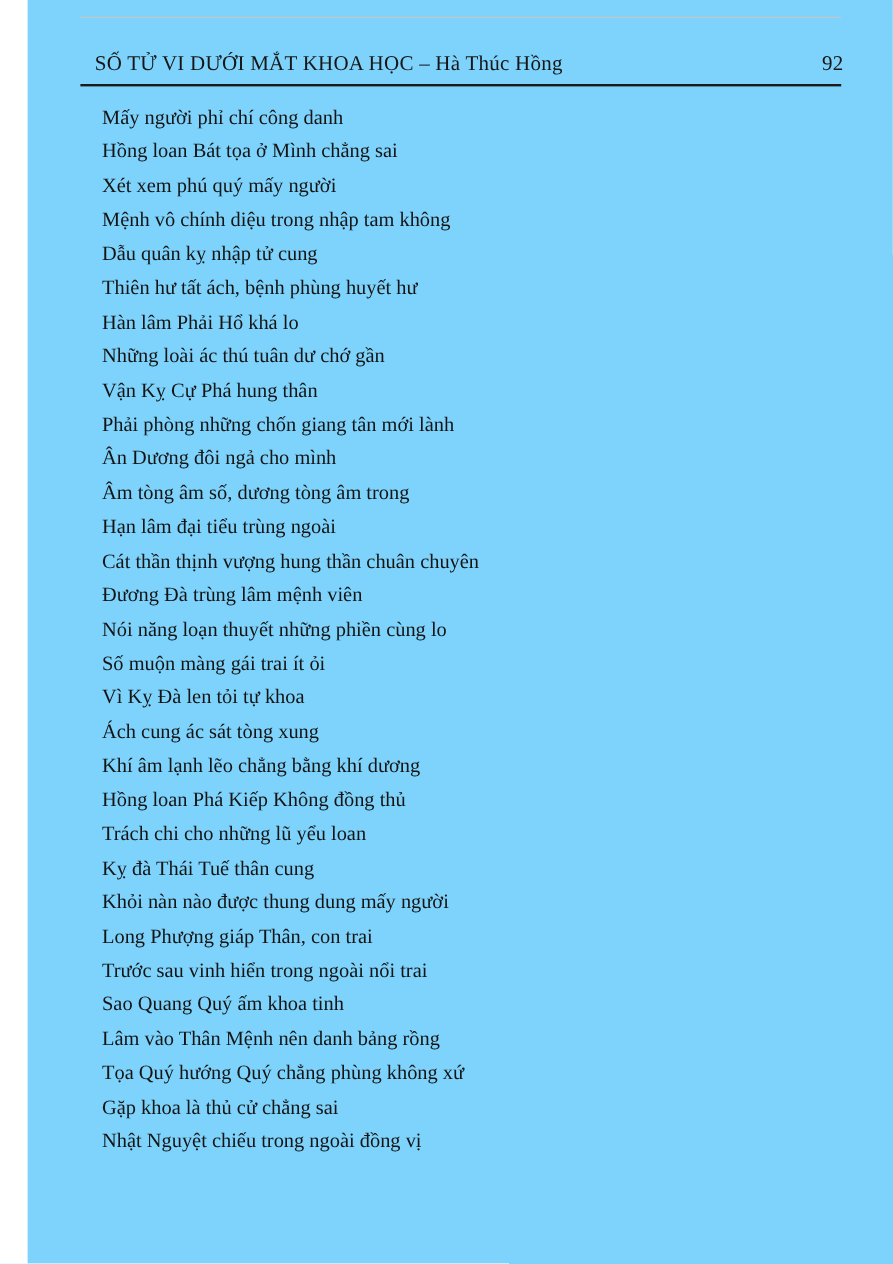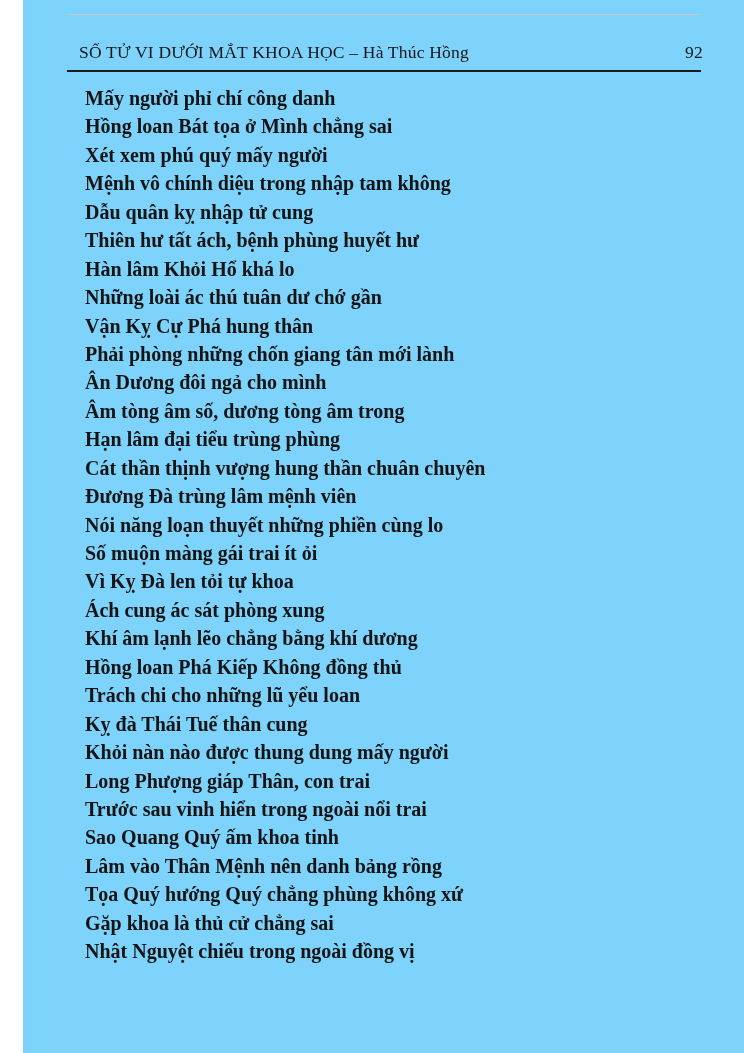--- a/index.html
+++ b/index.html
@@ -53,24 +53,23 @@
   }
   .verse {
     position: absolute;
     top: 84px;
     left: 62px;
     width: 620px;
   }
   .verse-line {
     height: 28.45px;
     line-height: 28.45px;
-    font-size: 20px;
+    font-size: 17px;
     white-space: nowrap;
     color: #141414;
-    font-weight: bold;
   }
 </style>
 </head>
 <body>
 
 <div class="page">
 
   <div class="top-faint-line"></div>
 
   <div class="header-row">
@@ -80,33 +79,33 @@
 
   <div class="header-rule"></div>
 
   <div class="verse">
       <div class="verse-line">Mấy người phỉ chí công danh</div>
       <div class="verse-line">Hồng loan Bát tọa ở Mình chẳng sai</div>
       <div class="verse-line">Xét xem phú quý mấy người</div>
       <div class="verse-line">Mệnh vô chính diệu trong nhập tam không</div>
       <div class="verse-line">Dẫu quân kỵ nhập tử cung</div>
       <div class="verse-line">Thiên hư tất ách, bệnh phùng huyết hư</div>
-      <div class="verse-line">Hàn lâm Khỏi Hổ khá lo</div>
+      <div class="verse-line">Hàn lâm Phải Hổ khá lo</div>
       <div class="verse-line">Những loài ác thú tuân dư chớ gần</div>
       <div class="verse-line">Vận Kỵ Cự Phá hung thân</div>
       <div class="verse-line">Phải phòng những chốn giang tân mới lành</div>
       <div class="verse-line">Ân Dương đôi ngả cho mình</div>
       <div class="verse-line">Âm tòng âm số, dương tòng âm trong</div>
-      <div class="verse-line">Hạn lâm đại tiểu trùng phùng</div>
+      <div class="verse-line">Hạn lâm đại tiểu trùng ngoài</div>
       <div class="verse-line">Cát thần thịnh vượng hung thần chuân chuyên</div>
       <div class="verse-line">Đương Đà trùng lâm mệnh viên</div>
       <div class="verse-line">Nói năng loạn thuyết những phiền cùng lo</div>
       <div class="verse-line">Số muộn màng gái trai ít ỏi</div>
       <div class="verse-line">Vì Kỵ Đà len tỏi tự khoa</div>
-      <div class="verse-line">Ách cung ác sát phòng xung</div>
+      <div class="verse-line">Ách cung ác sát tòng xung</div>
       <div class="verse-line">Khí âm lạnh lẽo chẳng bằng khí dương</div>
       <div class="verse-line">Hồng loan Phá Kiếp Không đồng thủ</div>
       <div class="verse-line">Trách chi cho những lũ yểu loan</div>
       <div class="verse-line">Kỵ đà Thái Tuế thân cung</div>
       <div class="verse-line">Khỏi nàn nào được thung dung mấy người</div>
       <div class="verse-line">Long Phượng giáp Thân, con trai</div>
       <div class="verse-line">Trước sau vinh hiển trong ngoài nổi trai</div>
       <div class="verse-line">Sao Quang Quý ấm khoa tinh</div>
       <div class="verse-line">Lâm vào Thân Mệnh nên danh bảng rồng</div>
       <div class="verse-line">Tọa Quý hướng Quý chẳng phùng không xứ</div>

